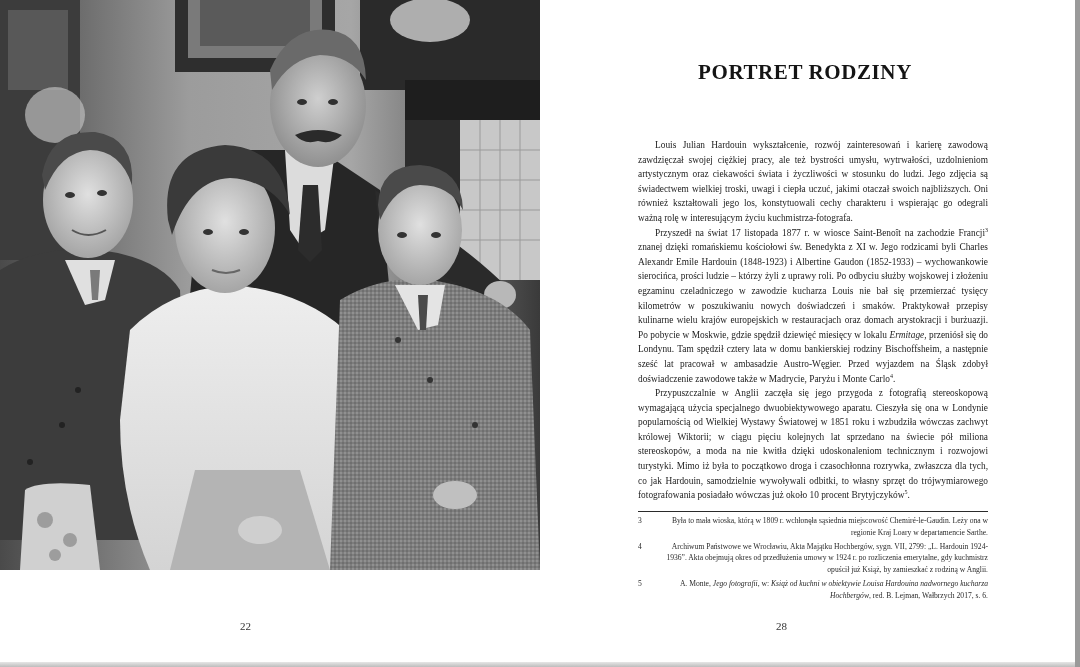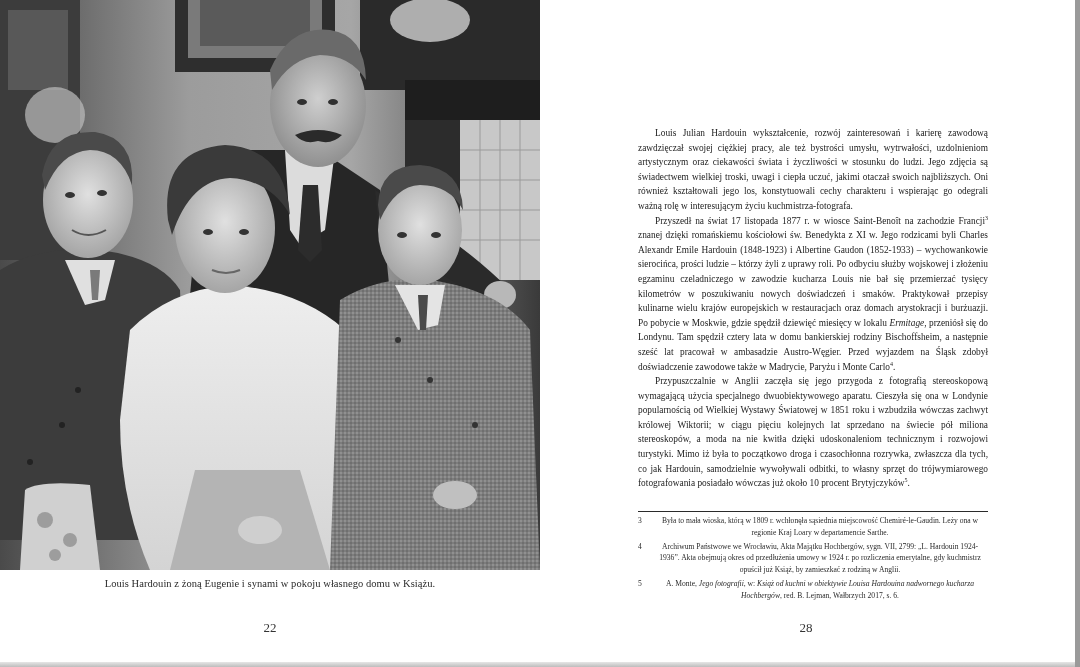--- a/index.html
+++ b/index.html
@@ -17,45 +17,45 @@
   .photo {
     position:absolute; left:0; top:0; width:540px; height:570px; overflow:hidden;
     background:#6e6e6e;
   }
   .photo svg { display:block; }
   .caption {
     position:absolute; left:0; top:578px; width:540px; text-align:center;
     font-size:10.5px; color:#2a2a2a; letter-spacing:0.05px;
   }
   .page-num {
-    position:absolute; top:620px; font-size:13px; color:#333;
-    width:60px; text-align:center;
+    position:absolute; top:620px; font-size:11px; color:#333;
+    width:60px; text-align:left;
   }
   .pn-left { left:240px; }
   .pn-right { left:776px; }
 
   
   .title {
     position:absolute; left:600px; top:60px; width:410px; text-align:center;
     font-size:21px; font-weight:bold; letter-spacing:0.6px; color:#141414;
   }
   .body-text {
-    position:absolute; left:638px; top:126px; width:350px;
+    position:absolute; left:638px; top:138px; width:350px;
     font-size:9.35px; line-height:14.6px; text-align:justify; color:#222;
   }
   .body-text p { margin:0; text-indent:17px; }
   .body-text sup { font-size:6px; line-height:0; }
   .rule { position:absolute; left:638px; top:511px; width:350px; height:1px; background:#2a2a2a; }
   .footnotes {
     position:absolute; left:638px; top:515px; width:350px;
     font-size:7.6px; line-height:11.6px; color:#2a2a2a;
   }
   .fn { display:flex; margin-bottom:2.5px; }
   .fn-num { width:14px; flex:none; }
-  .fn-text { flex:1; text-align:center; }
+  .fn-text { flex:1; text-align:right; }
   .fn i { font-style:italic; }
 </style>
 </head>
 <body>
 
 <div class="spread">
 
   <div class="photo">
     <svg width="540" height="570" viewBox="0 0 540 570">
       <defs>
@@ -166,23 +166,23 @@
       </g>
 
       <g fill="#222">
         <circle cx="78" cy="390" r="3"></circle>
           <circle cx="62" cy="425" r="3"></circle>
           <circle cx="30" cy="462" r="3"></circle>
       </g>
     </svg>
   </div>
 
-  <div class="caption">Louis Hardouin z żoną Eugenie i synami w pokoju własnego domu w Książu.</div>
   <div class="page-num pn-left">22</div>
 
+  <div class="title">PORTRET RODZINY</div>
 
   <div class="body-text">
     <p><span>Louis Julian Hardouin wykształcenie, rozwój zainteresowań i karierę zawodową zawdzięczał swojej ciężkiej pracy, ale też bystrości umysłu, wytrwałości, uzdolnieniom artystycznym oraz ciekawości świata i życzliwości w stosunku do ludzi. Jego zdjęcia są świadectwem wielkiej troski, uwagi i ciepła uczuć, jakimi otaczał swoich najbliższych. Oni również kształtowali jego los, konstytuowali cechy charakteru i wspierając go odegrali ważną rolę w interesującym życiu kuchmistrza-fotografa.</span></p>
     <p><span>Przyszedł na świat 17 listopada 1877 r. w wiosce Saint-Benoît na zachodzie Francji</span><sup>3</sup><span> znanej dzięki romańskiemu kościołowi św. Benedykta z XI w. Jego rodzicami byli Charles Alexandr Emile Hardouin (1848-1923) i Albertine Gaudon (1852-1933) – wychowankowie sierocińca, prości ludzie – którzy żyli z uprawy roli. Po odbyciu służby wojskowej i złożeniu egzaminu czeladniczego w zawodzie kucharza Louis nie bał się przemierzać tysięcy kilometrów w poszukiwaniu nowych doświadczeń i smaków. Praktykował przepisy kulinarne wielu krajów europejskich w restauracjach oraz domach arystokracji i burżuazji. Po pobycie w Moskwie, gdzie spędził dziewięć miesięcy w lokalu </span><i>Ermitage</i><span>, przeniósł się do Londynu. Tam spędził cztery lata w domu bankierskiej rodziny Bischoffsheim, a następnie sześć lat pracował w ambasadzie Austro-Węgier. Przed wyjazdem na Śląsk zdobył doświadczenie zawodowe także w Madrycie, Paryżu i Monte Carlo</span><sup>4</sup><span>.</span></p>
     <p><span>Przypuszczalnie w Anglii zaczęła się jego przygoda z fotografią stereoskopową wymagającą użycia specjalnego dwuobiektywowego aparatu. Cieszyła się ona w Londynie popularnością od Wielkiej Wystawy Światowej w 1851 roku i wzbudziła wówczas zachwyt królowej Wiktorii; w ciągu pięciu kolejnych lat sprzedano na świecie pół miliona stereoskopów, a moda na nie kwitła dzięki udoskonaleniom technicznym i rozwojowi turystyki. Mimo iż była to początkowo droga i czasochłonna rozrywka, zwłaszcza dla tych, co jak Hardouin, samodzielnie wywoływali odbitki, to własny sprzęt do trójwymiarowego fotografowania posiadało wówczas już około 10 procent Brytyjczyków</span><sup>5</sup><span>.</span></p>
   </div>
 
   <div class="rule"></div>
 
   <div class="footnotes">

